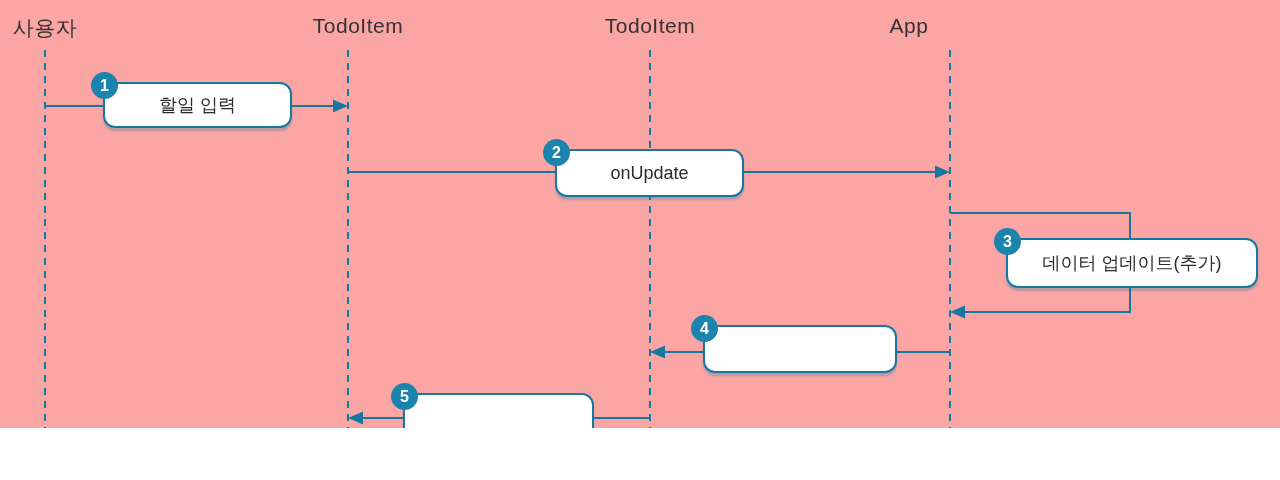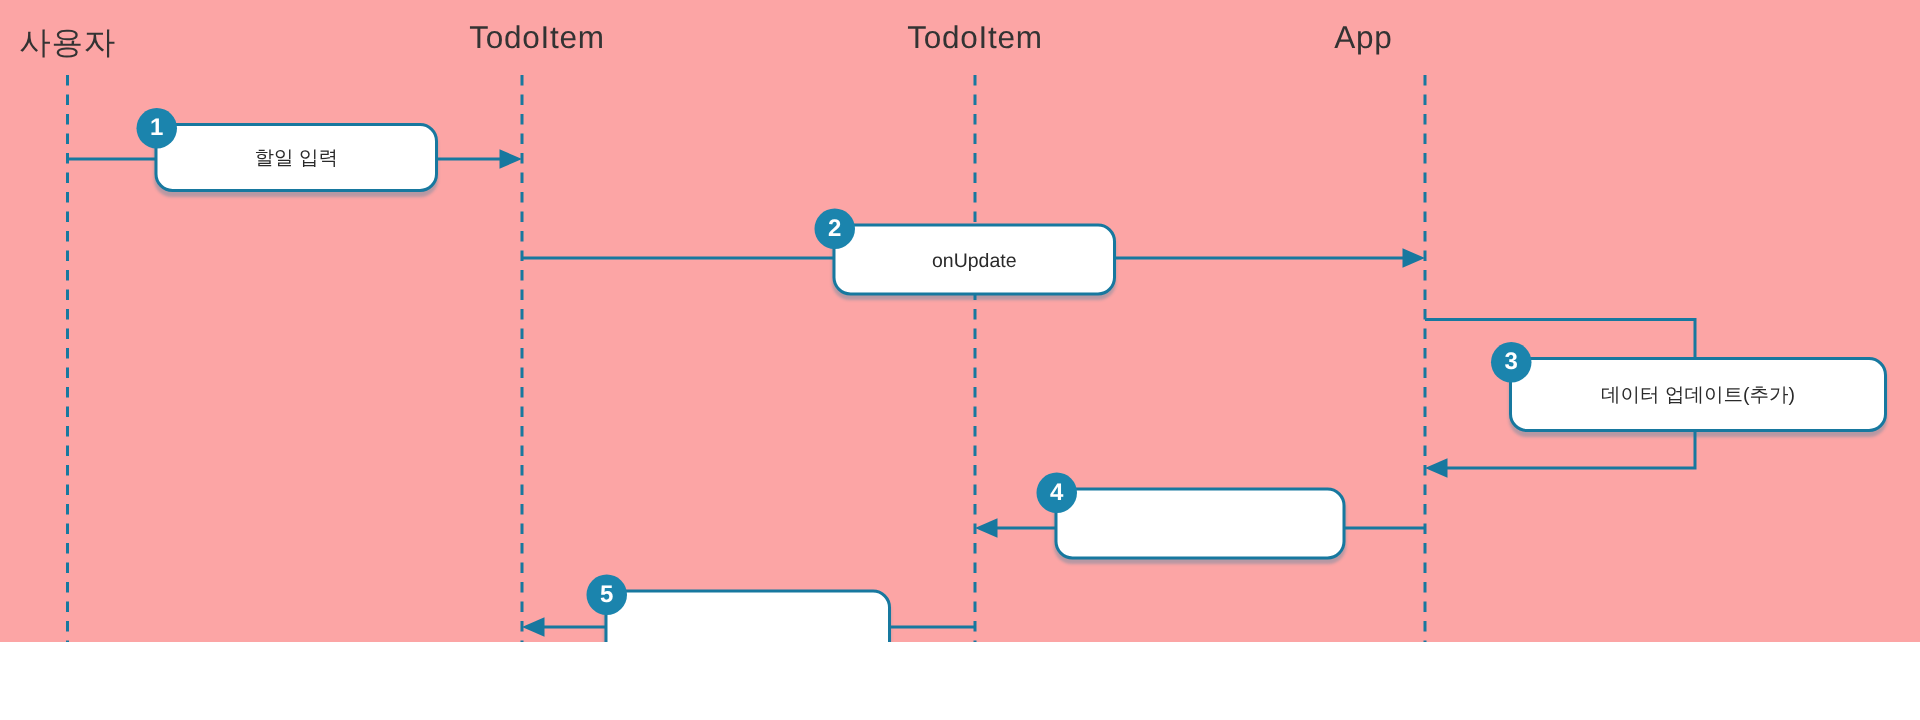--- a/index.html
+++ b/index.html
@@ -41,21 +41,21 @@
     background: #ffffff;
     border: 2px solid #17789f;
     border-radius: 12px;
     box-shadow: 0 3px 2px rgba(23, 122, 160, 0.30);
     display: flex;
     align-items: center;
     justify-content: center;
     z-index: 3;
   }
   .msg-label {
-    font-size: 13px;
+    font-size: 18px;
     color: #2a2a2a;
     white-space: nowrap;
     padding: 0 8px;
   }
   .badge {
     position: absolute;
     left: -14px;
     top: -12px;
     width: 27px;
     height: 27px;

